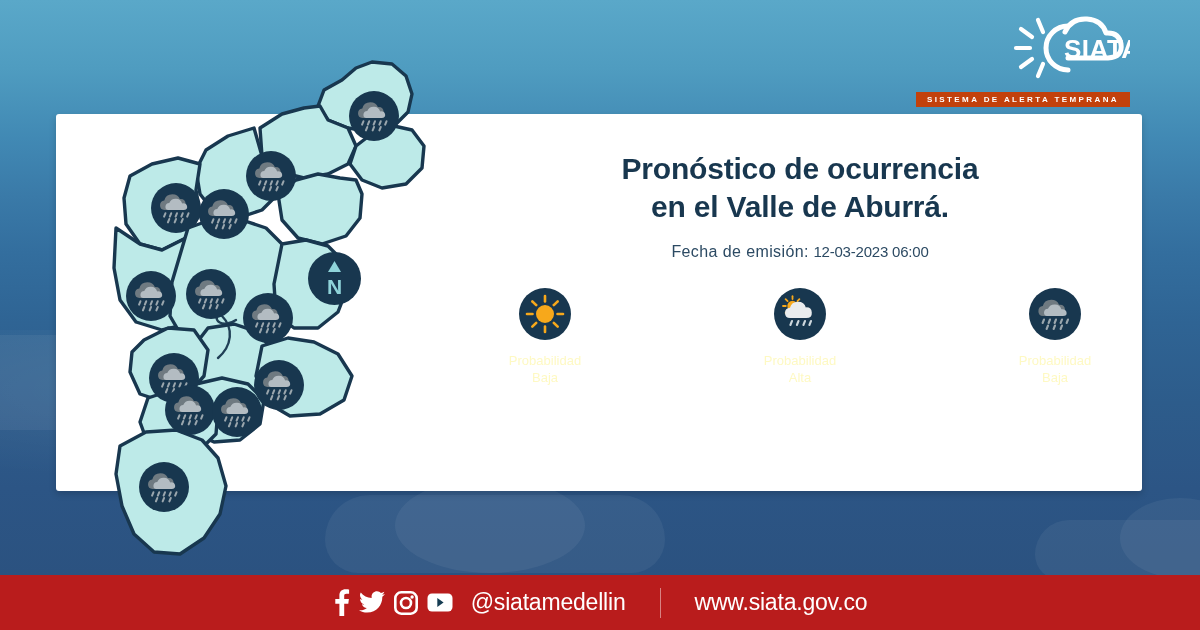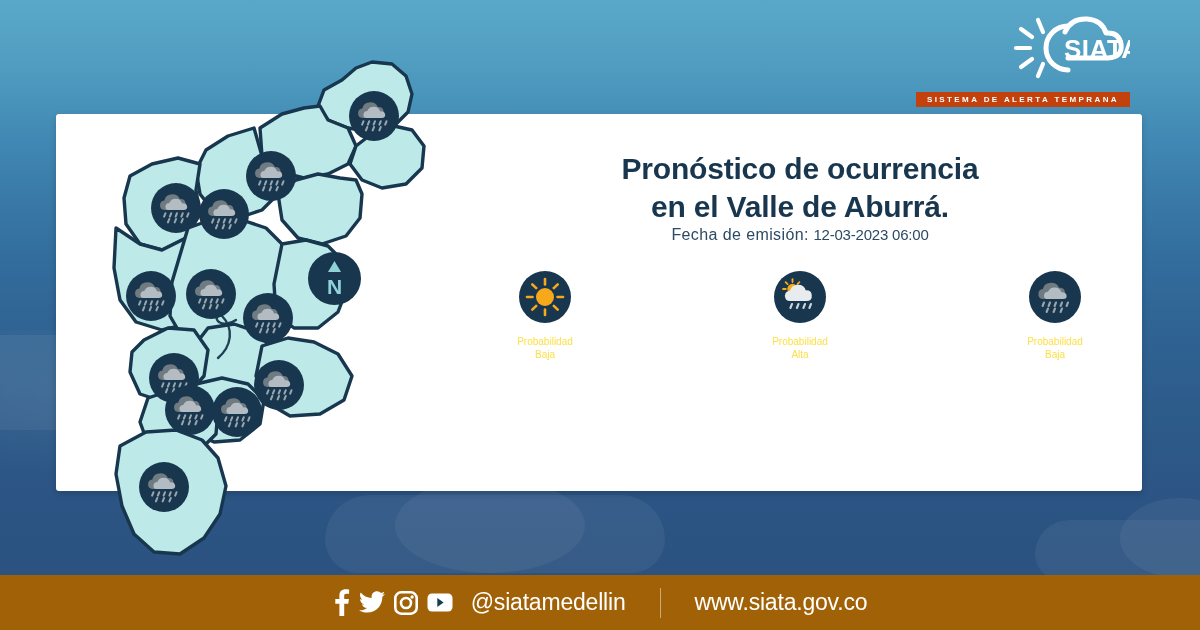--- a/index.html
+++ b/index.html
@@ -72,36 +72,36 @@
   
   .content { position:absolute; left:470px; top:150px; width:660px; text-align:center; }
   .title {
     font-size:30px; font-weight:bold; color:#18374f;
     line-height:1.26; letter-spacing:-0.2px;
   }
   .title .hl {
     background:#18374f; color:#ffffff; padding:1px 5px 3px 5px;
     border-radius:1px; display:inline-block; line-height:1.05;
   }
-  .fecha { font-size:16px; color:#2c4a63; }
+  .fecha { margin-top:17px; font-size:16px; color:#2c4a63; }
   .fecha .label { font-weight:normal; letter-spacing:0.4px; }
   .fecha .value { font-size:15px; letter-spacing:-0.2px; }
 
   
   .legend { margin-top:27px; display:flex; justify-content:center; gap:105px; }
   .legend-item { width:150px; display:flex; flex-direction:column; align-items:center; }
   .legend-icon { width:52px; height:52px; }
   .legend-label {
-    margin-top:12px; font-size:10px; color:#fde047; line-height:1.32;
+    margin-top:12px; font-size:13px; color:#fef9c3; line-height:1.32;
   }
 
   
   .footer {
     position:absolute; left:0; bottom:0; width:1200px; height:55px;
-    background:#a16207; display:flex; align-items:center; justify-content:center;
+    background:#b91c1c; display:flex; align-items:center; justify-content:center;
   }
   .footer-inner { display:flex; align-items:center; gap:18px; }
   .social { display:flex; align-items:center; gap:9px; }
   .social svg { display:block; }
   .handle { font-size:23px; color:#ffffff; letter-spacing:-0.2px; }
   .divider { width:1px; height:30px; background:rgba(255,255,255,0.45); margin:0 16px; }
   .website { font-size:23px; color:#ffffff; letter-spacing:-0.2px; }
 </style>
 </head>
 <body>

